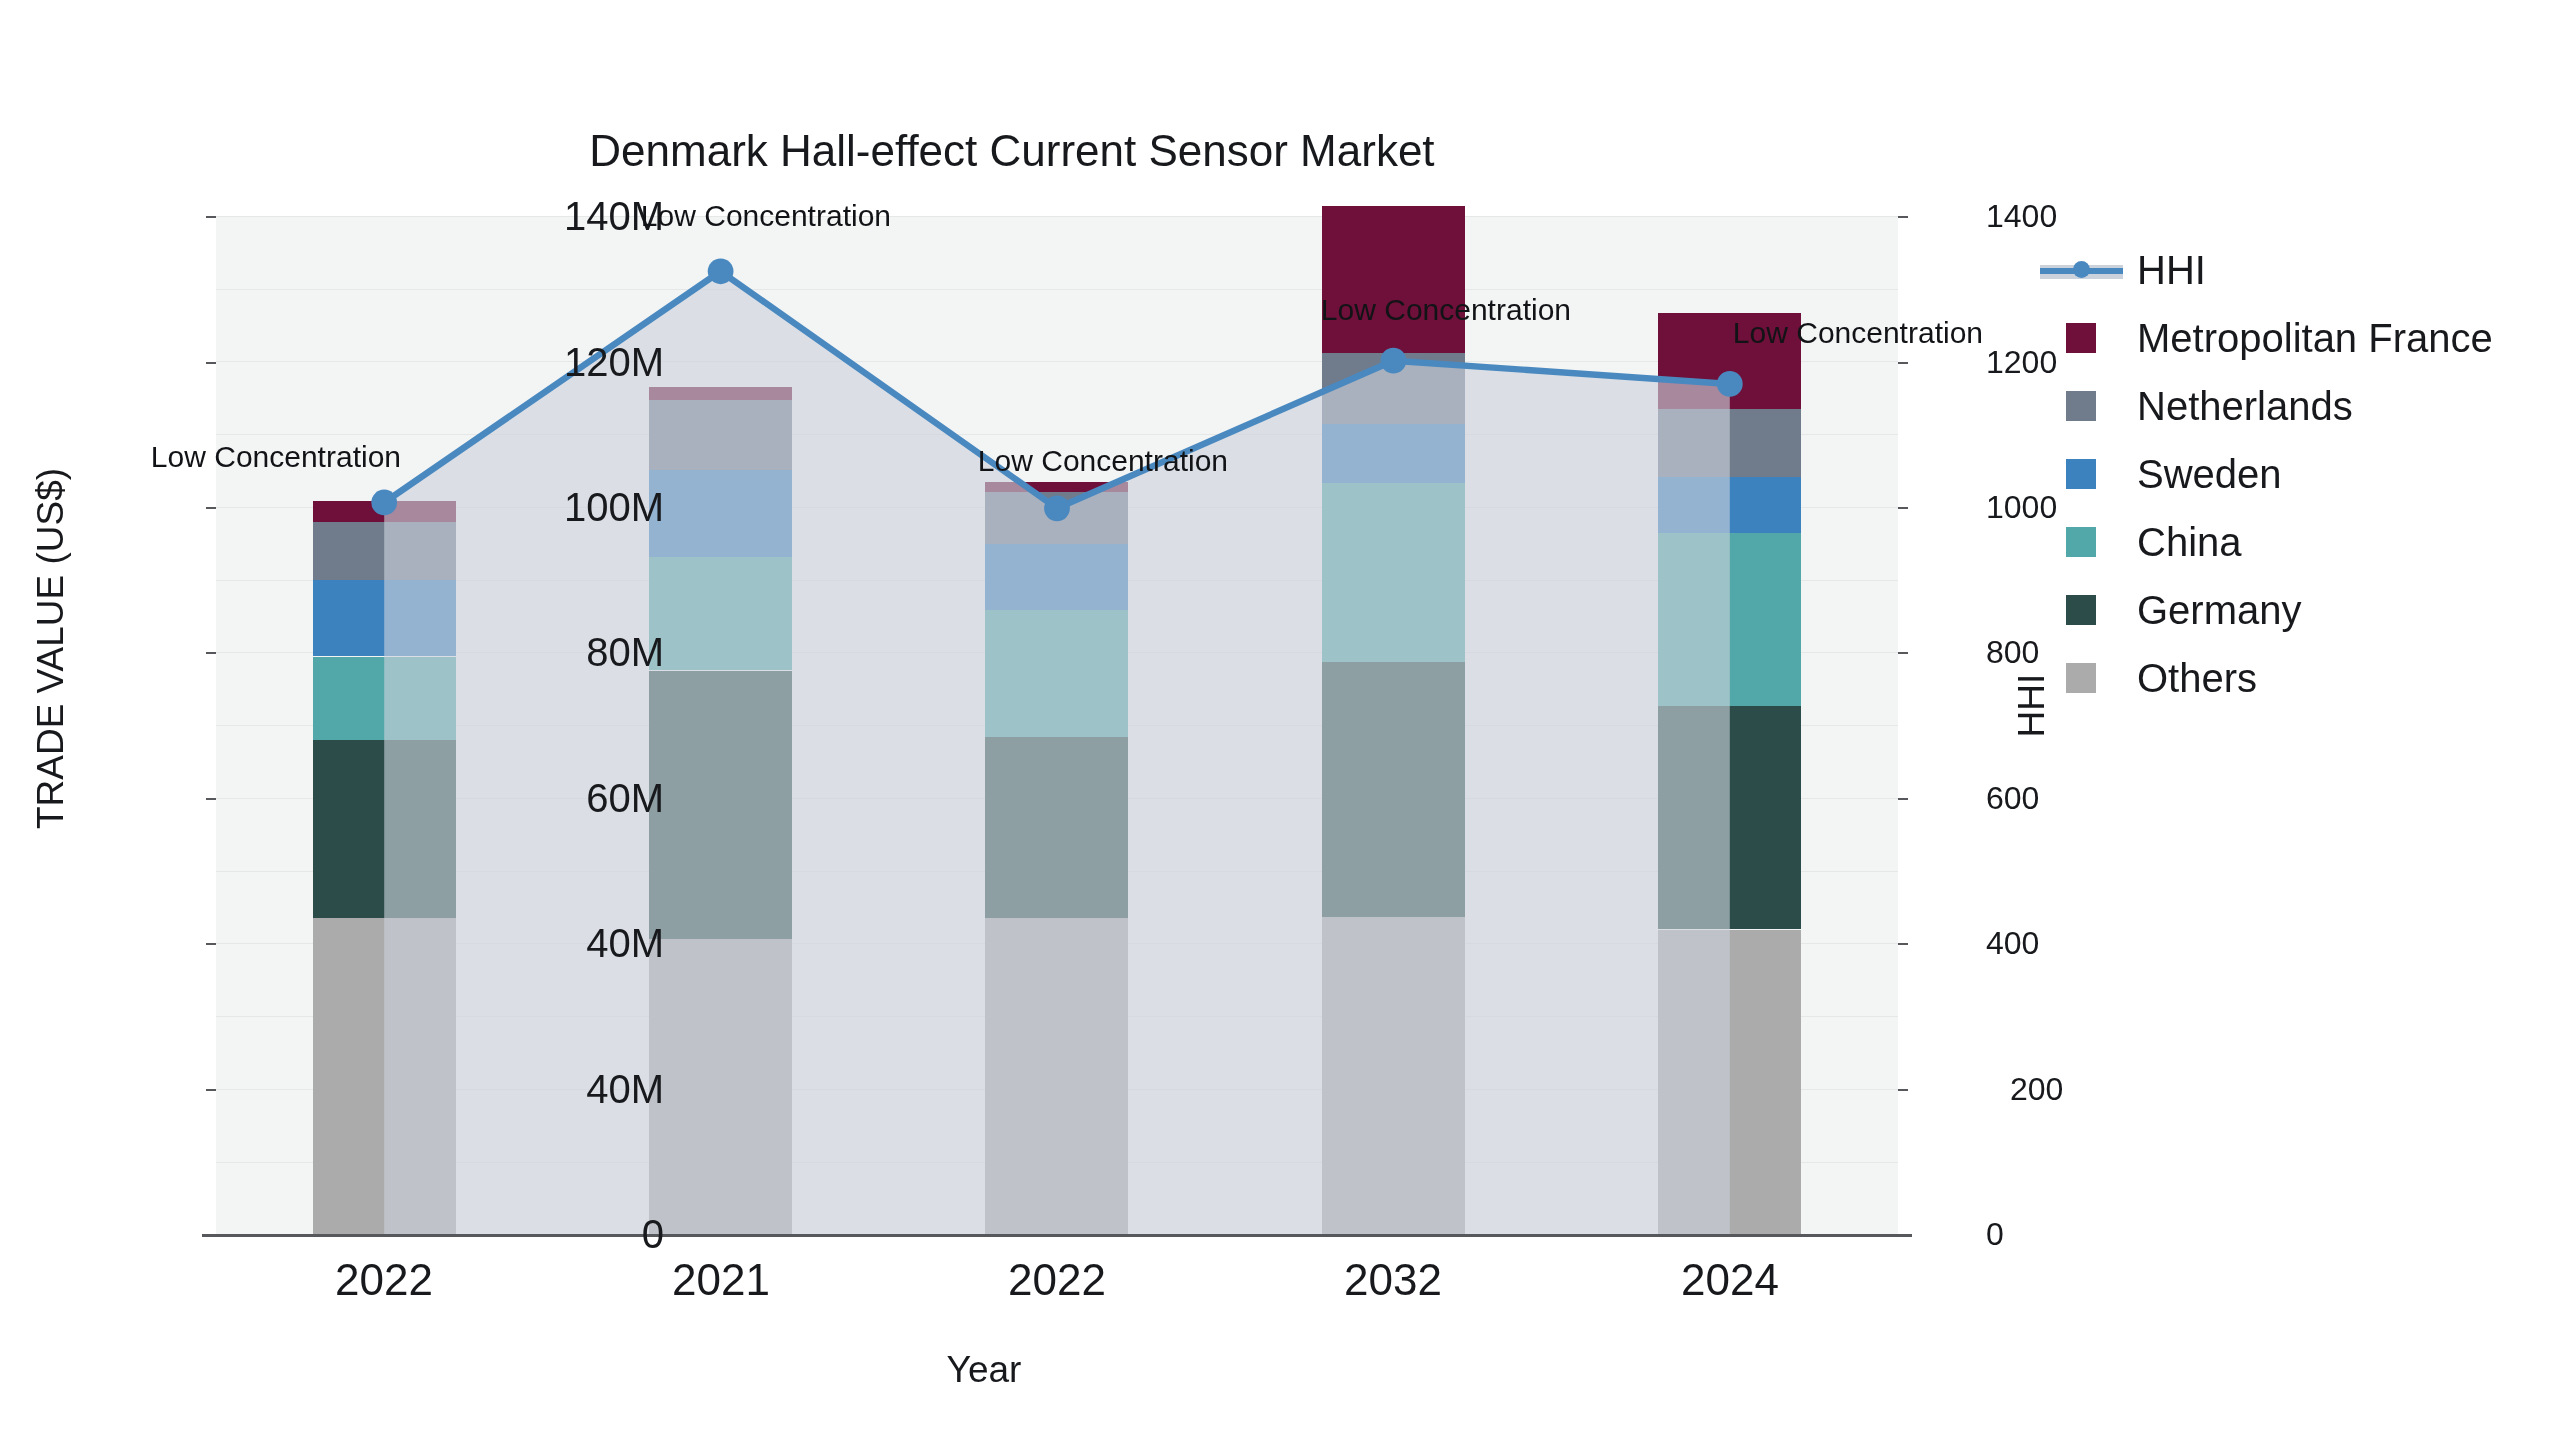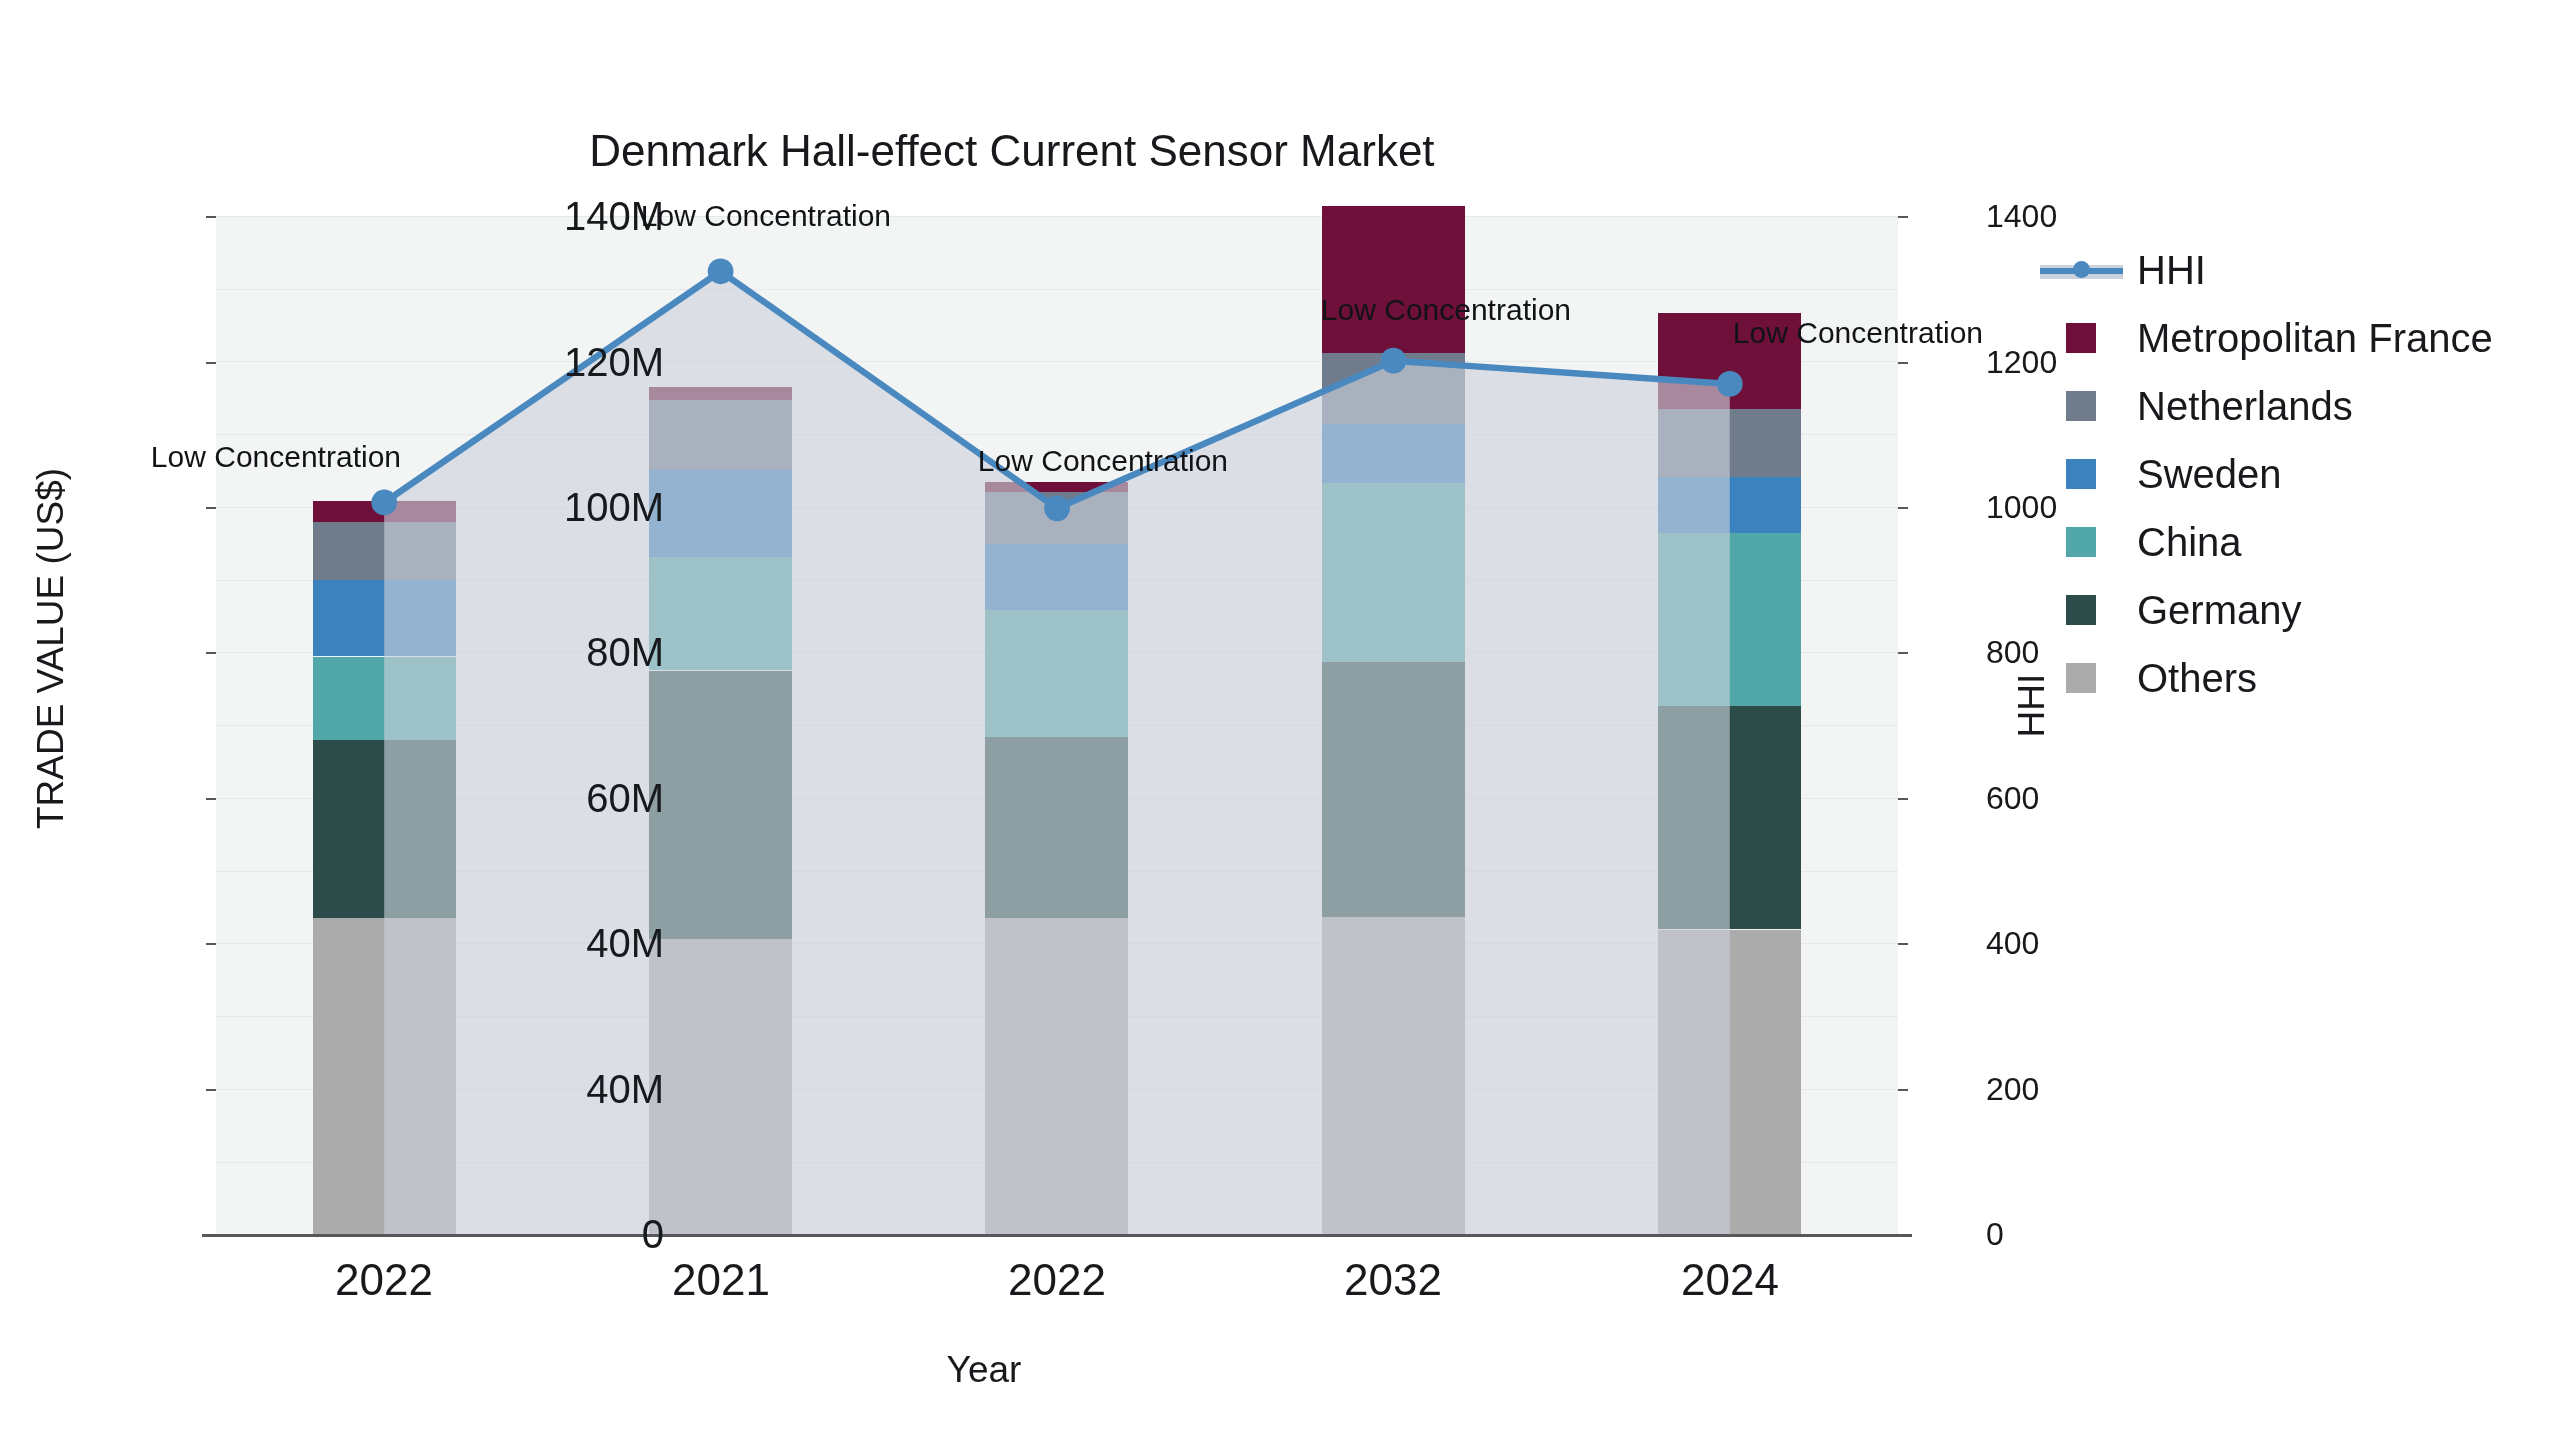--- a/index.html
+++ b/index.html
@@ -176,21 +176,21 @@
       <div class="ytick" style="top: 487px;">100M</div>
       <div class="axis-left-tickline" style="left: 206px; top: 507px;"></div>
       <div class="ytick" style="top: 342px;">120M</div>
       <div class="axis-left-tickline" style="left: 206px; top: 362px;"></div>
       <div class="ytick" style="top: 196px;">140M</div>
       <div class="axis-left-tickline" style="left: 206px; top: 216px;"></div>
     </div>
   <div id="y2ticks">
       <div class="y2tick" style="top: 1214px;">0</div>
       <div class="axis-right-tickline" style="left: 1898px; top: 1234px;"></div>
-      <div class="y2tick" style="top: 1069px;">200</div>
+      <div class="y2tick" style="top: 1069px; margin-left: 24px;">200</div>
       <div class="axis-right-tickline" style="left: 1898px; top: 1089px;"></div>
       <div class="y2tick" style="top: 923px;">400</div>
       <div class="axis-right-tickline" style="left: 1898px; top: 943px;"></div>
       <div class="y2tick" style="top: 778px;">600</div>
       <div class="axis-right-tickline" style="left: 1898px; top: 798px;"></div>
       <div class="y2tick" style="top: 632px;">800</div>
       <div class="axis-right-tickline" style="left: 1898px; top: 652px;"></div>
       <div class="y2tick" style="top: 487px;">1000</div>
       <div class="axis-right-tickline" style="left: 1898px; top: 507px;"></div>
       <div class="y2tick" style="top: 342px;">1200</div>

